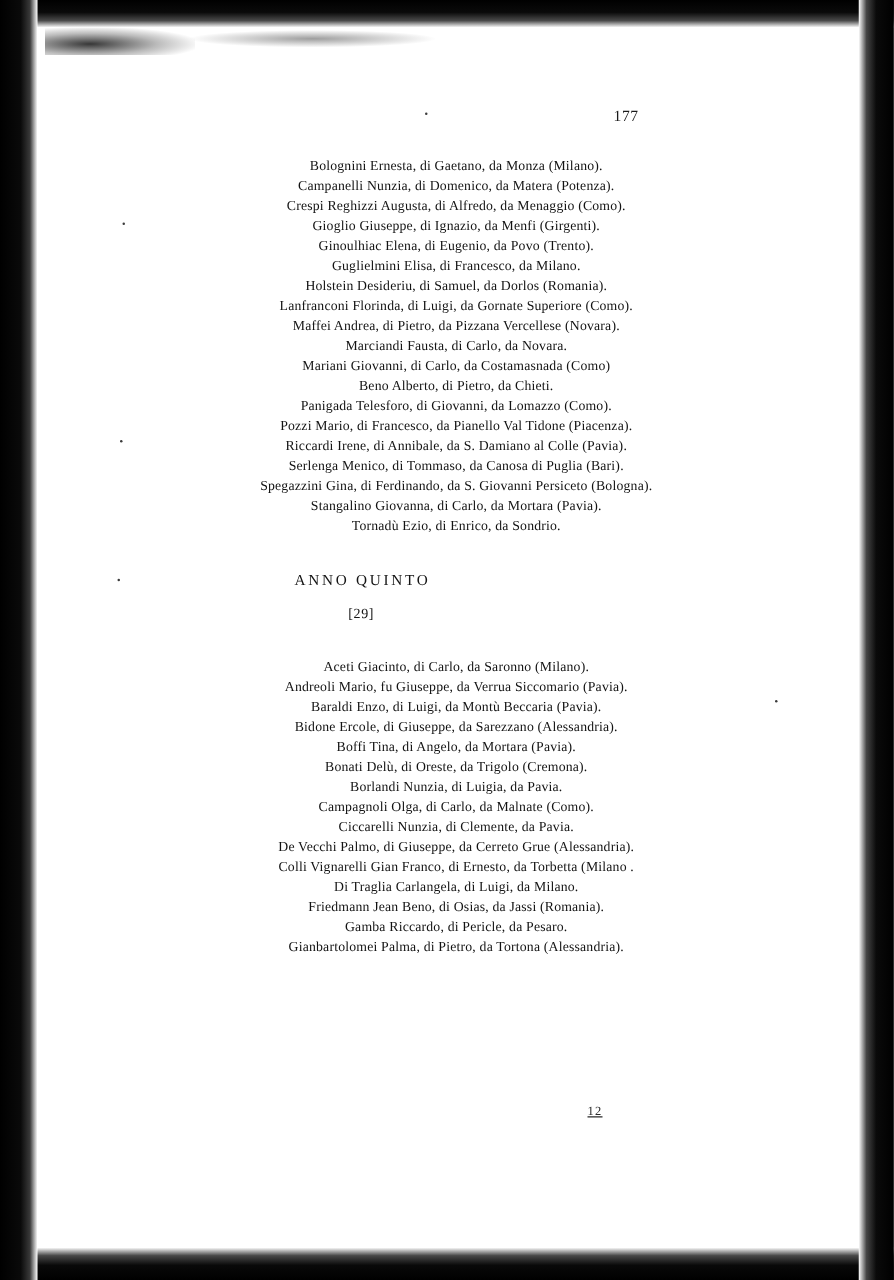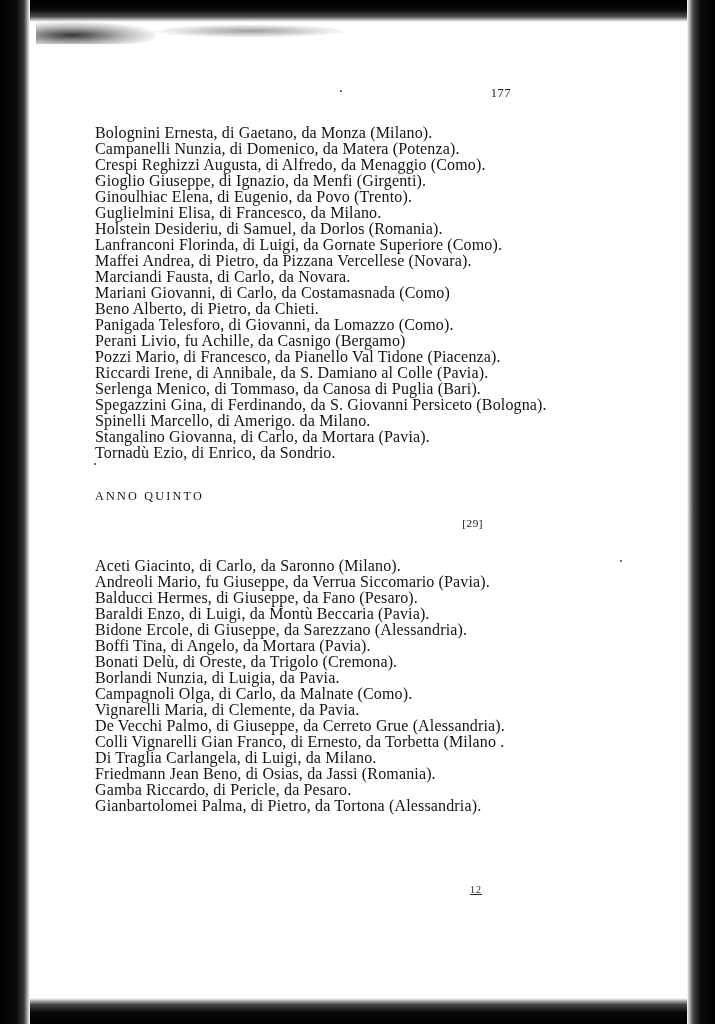--- a/index.html
+++ b/index.html
@@ -65,35 +65,37 @@
     padding-right: 124px;
     margin-bottom: 24px;
     font-family: "Liberation Serif", serif;
   }
   .entry-list {
     list-style: none;
     margin: 0;
     padding: 0;
   }
   .entry {
-    font-size: 16px;
+    font-size: 11px;
     line-height: 16.0px;
     color: #131313;
     white-space: nowrap;
     letter-spacing: 0.15px;
+    text-align: center;
   }
   .section-title {
+    text-align: center;
     font-size: 12.2px;
     letter-spacing: 2.2px;
     color: #141414;
     margin-top: 28px;
     padding-right: 150px;
   }
   .section-number {
-    text-align: right;
+    text-align: center;
     font-size: 11.2px;
     letter-spacing: 0.5px;
     color: #141414;
     margin-top: 13px;
     padding-right: 152px;
     font-family: Liberation Serif, serif;
   }
   .list-second {
     margin-top: 29px;
   }
@@ -141,44 +143,41 @@
       <li class="entry">Gioglio Giuseppe, di Ignazio, da Menfi (Girgenti).</li>
       <li class="entry">Ginoulhiac Elena, di Eugenio, da Povo (Trento).</li>
       <li class="entry">Guglielmini Elisa, di Francesco, da Milano.</li>
       <li class="entry">Holstein Desideriu, di Samuel, da Dorlos (Romania).</li>
       <li class="entry">Lanfranconi Florinda, di Luigi, da Gornate Superiore (Como).</li>
       <li class="entry">Maffei Andrea, di Pietro, da Pizzana Vercellese (Novara).</li>
       <li class="entry">Marciandi Fausta, di Carlo, da Novara.</li>
       <li class="entry">Mariani Giovanni, di Carlo, da Costamasnada (Como)</li>
       <li class="entry">Beno Alberto, di Pietro, da Chieti.</li>
       <li class="entry">Panigada Telesforo, di Giovanni, da Lomazzo (Como).</li>
-      <li class="entry">Perani Livio, fu Achille, da Casnigo (Bergamo)</li>
       <li class="entry">Pozzi Mario, di Francesco, da Pianello Val Tidone (Piacenza).</li>
       <li class="entry">Riccardi Irene, di Annibale, da S. Damiano al Colle (Pavia).</li>
       <li class="entry">Serlenga Menico, di Tommaso, da Canosa di Puglia (Bari).</li>
       <li class="entry">Spegazzini Gina, di Ferdinando, da S. Giovanni Persiceto (Bologna).</li>
-      <li class="entry">Spinelli Marcello, di Amerigo. da Milano.</li>
       <li class="entry">Stangalino Giovanna, di Carlo, da Mortara (Pavia).</li>
       <li class="entry">Tornadù Ezio, di Enrico, da Sondrio.</li>
     </ul>
 
     <div class="section-title">ANNO QUINTO</div>
     <div class="section-number">[29]</div>
 
     <ul class="entry-list list-second">
       <li class="entry">Aceti Giacinto, di Carlo, da Saronno (Milano).</li>
       <li class="entry">Andreoli Mario, fu Giuseppe, da Verrua Siccomario (Pavia).</li>
-      <li class="entry">Balducci Hermes, di Giuseppe, da Fano (Pesaro).</li>
       <li class="entry">Baraldi Enzo, di Luigi, da Montù Beccaria (Pavia).</li>
       <li class="entry">Bidone Ercole, di Giuseppe, da Sarezzano (Alessandria).</li>
       <li class="entry">Boffi Tina, di Angelo, da Mortara (Pavia).</li>
       <li class="entry">Bonati Delù, di Oreste, da Trigolo (Cremona).</li>
       <li class="entry">Borlandi Nunzia, di Luigia, da Pavia.</li>
       <li class="entry">Campagnoli Olga, di Carlo, da Malnate (Como).</li>
-      <li class="entry">Vignarelli Maria, di Clemente, da Pavia.</li>
+      <li class="entry">Ciccarelli Nunzia, di Clemente, da Pavia.</li>
       <li class="entry">De Vecchi Palmo, di Giuseppe, da Cerreto Grue (Alessandria).</li>
       <li class="entry">Colli Vignarelli Gian Franco, di Ernesto, da Torbetta (Milano .</li>
       <li class="entry">Di Traglia Carlangela, di Luigi, da Milano.</li>
       <li class="entry">Friedmann Jean Beno, di Osias, da Jassi (Romania).</li>
       <li class="entry">Gamba Riccardo, di Pericle, da Pesaro.</li>
       <li class="entry">Gianbartolomei Palma, di Pietro, da Tortona (Alessandria).</li>
     </ul>
 
   </div>
 

